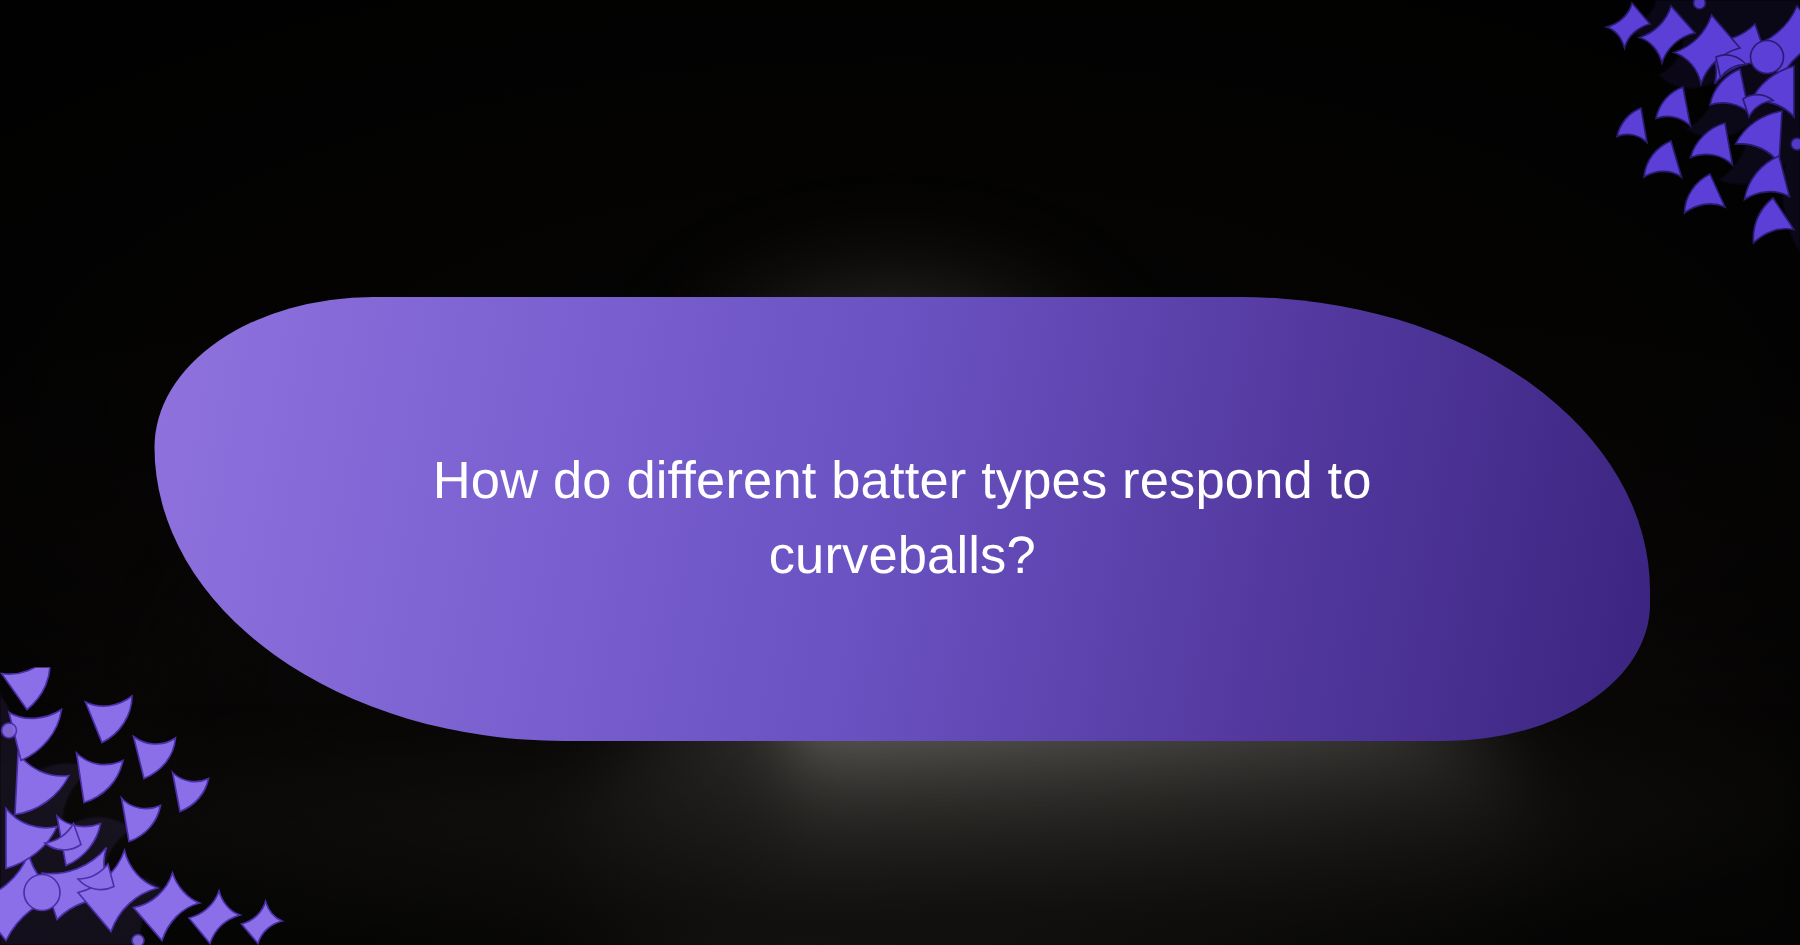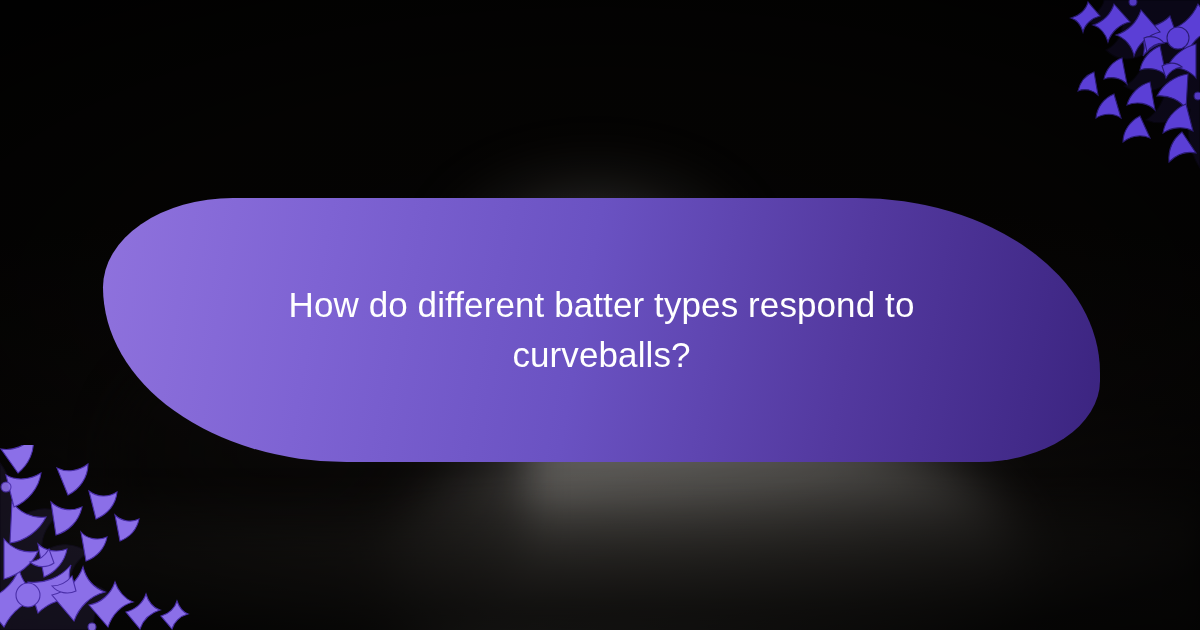--- a/index.html
+++ b/index.html
@@ -66,21 +66,21 @@
 
   
   .ornament { position:absolute; pointer-events:none; }
   .ornament.top-right { right:0; top:0; width:190px; height:170px; }
   .ornament.bottom-left { left:0; bottom:0; width:210px; height:185px; }
 
   
   #banner {
     position:absolute;
     left:103px; top:198px;
-    width:997px; height:264px;
+    width:997px; height:296px;
     background:linear-gradient(100deg, #8f72dd 0%, #7e63d3 22%, #6a52c2 48%, #53399f 74%, #3b2480 100%);
     border-radius:0 120px 0 120px;
     -webkit-border-radius:0 120px 0 120px;
     display:flex;
     align-items:center;
     justify-content:center;
   }
   
   #banner {
     border-top-left-radius: 160px 110px;

